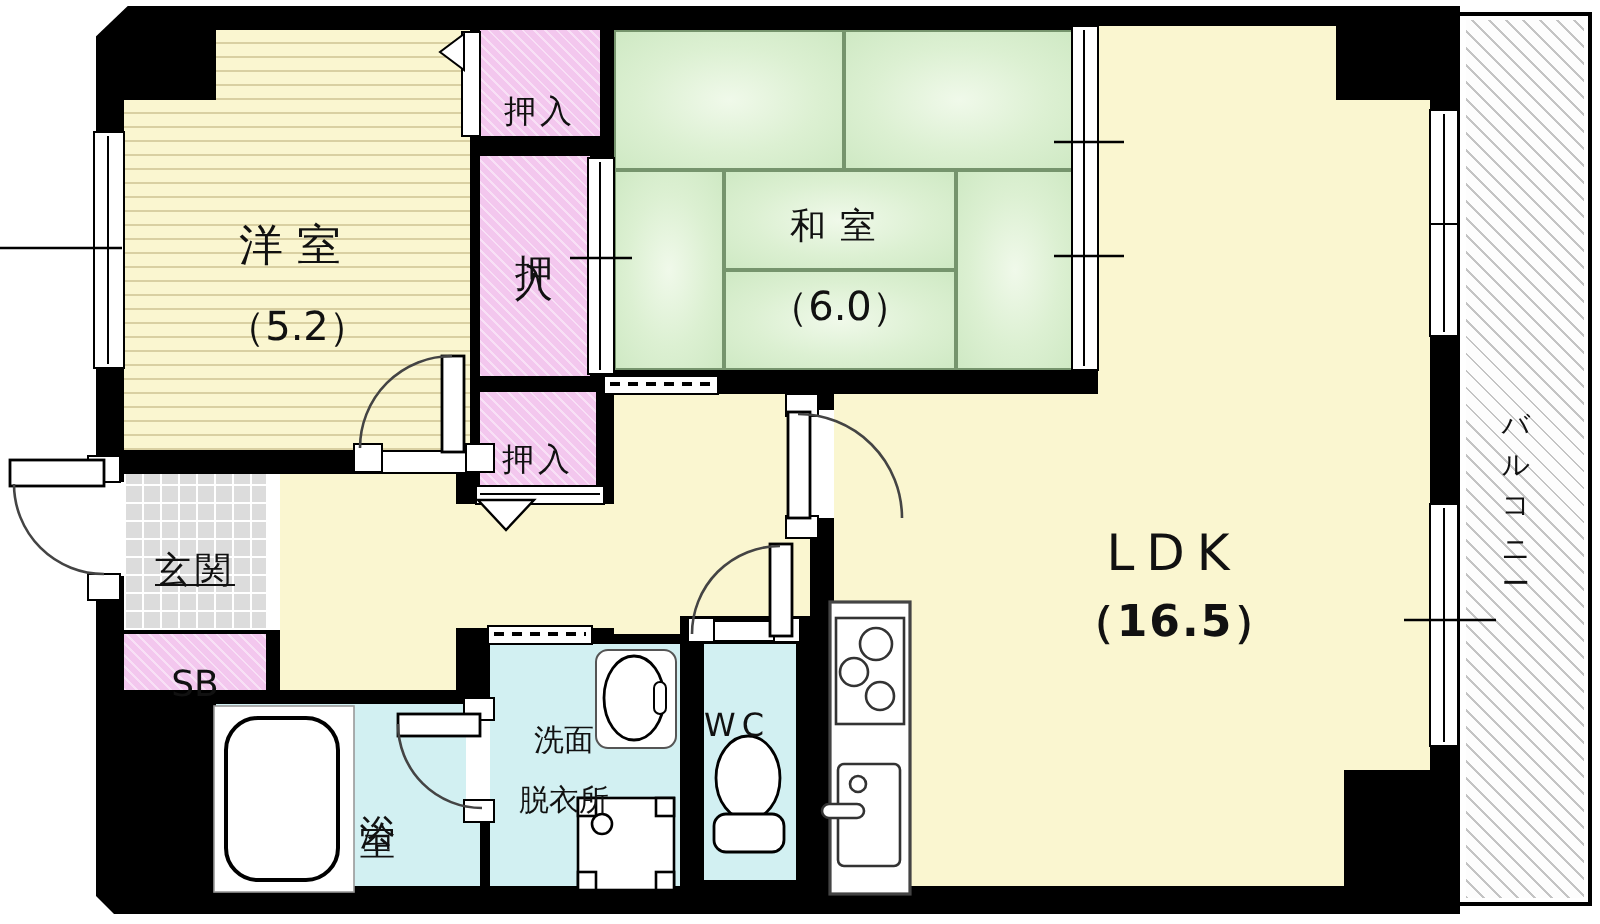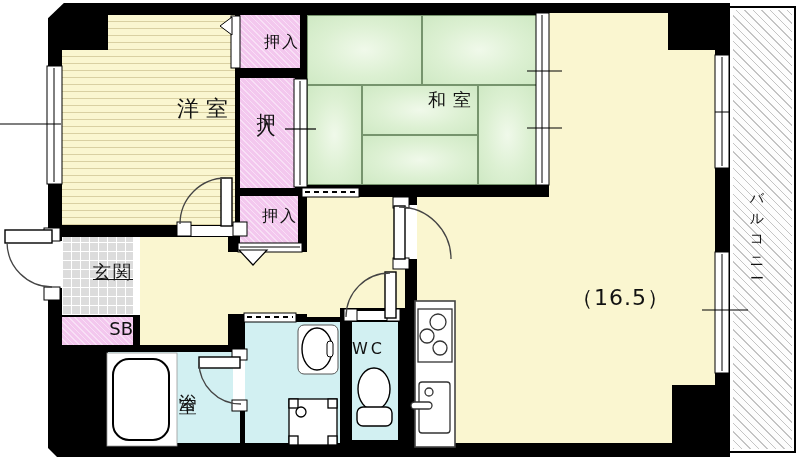--- a/index.html
+++ b/index.html
@@ -17,21 +17,21 @@
   .cyan{background:#d2f0f2;}
   .tile{background:#dcdcdc;
      background-image:repeating-linear-gradient(0deg,#fff 0 1px,transparent 1px 9px),
                       repeating-linear-gradient(90deg,#fff 0 1px,transparent 1px 9px);}
   .tatami-wrap{background:#76946d;}
   .mat{position:absolute;background:radial-gradient(ellipse at center,#f0f9ea 0%,#dcf0d2 55%,#cfe9c4 100%);}
   .balcony{left:728px;top:6px;width:68px;height:447px;border:2px solid #000;background:#fff;box-sizing:border-box;}
   .balcony-hatch{left:733px;top:10px;width:59px;height:439px;background:#fdfdfd;
      background-image:repeating-linear-gradient(45deg,#c4c4c4 0 1px,transparent 1px 6px);}
   
-  .lbl{position:absolute;line-height:1.1;white-space:pre;text-align:right;}
+  .lbl{position:absolute;line-height:1.1;white-space:pre;text-align:center;margin-top:14px;}
   .vert{writing-mode:vertical-rl;text-orientation:upright;}
   svg{position:absolute;left:0;top:0;pointer-events:none;}
 </style>
 </head>
 <body>
 
 <div id="plan">
 
   <div class="abs walls"></div>
 
@@ -174,32 +174,36 @@
     <g stroke="#000" stroke-width="1.2">
       <line x1="0" y1="124" x2="61" y2="124"></line>
       <line x1="285" y1="129" x2="316" y2="129"></line>
       <line x1="527" y1="71" x2="562" y2="71"></line>
       <line x1="527" y1="128" x2="562" y2="128"></line>
       <line x1="702" y1="310" x2="748" y2="310"></line>
     </g>
   </svg>
 
   <div class="lbl" style="left:62px;top:97px;width:173px;font-size:22px;letter-spacing:7px;font-family:Liberation Serif, serif;">洋室</div>
+  <div class="lbl" style="left:62px;top:138px;width:173px;font-size:20px;">（5.2）</div>
 
   <div class="lbl" style="left:240px;top:33px;width:60px;font-size:16px;letter-spacing:2px;">押入</div>
   <div class="lbl vert" style="left:256px;top:98px;font-size:19px;letter-spacing:4px;">押入</div>
   <div class="lbl" style="left:240px;top:207px;width:58px;font-size:16px;letter-spacing:2px;">押入</div>
 
   <div class="lbl" style="left:362px;top:90px;width:116px;font-size:18px;letter-spacing:7px;">和室</div>
-
-  <div class="lbl" style="left:505px;top:286px;width:165px;font-size:22px;letter-spacing:1px;">（16.5）</div>
+  <div class="lbl" style="left:362px;top:128px;width:116px;font-size:20px;">（6.0）</div>
+
+  <div class="lbl" style="left:517px;top:249px;width:140px;font-size:25px;letter-spacing:6px;">LDK</div>
+  <div class="lbl" style="left:505px;top:286px;width:165px;font-size:22px;letter-spacing:1px;font-weight:bold;">（16.5）</div>
 
   <div class="lbl vert" style="left:749px;top:182px;font-size:14px;letter-spacing:6px;">バルコニー</div>
 
   <div class="lbl" style="left:62px;top:262px;width:71px;font-size:18px;letter-spacing:2px;text-decoration:underline;">玄関</div>
   <div class="lbl" style="left:62px;top:319px;width:71px;font-size:18px;">SB</div>
 
   <div class="lbl vert" style="left:178px;top:379px;font-size:18px;letter-spacing:3px;">浴室</div>
 
+  <div class="lbl" style="left:244px;top:341px;width:76px;font-size:15px;line-height:30px;"><span>洗面</span><br><span>脱衣所</span></div>
 
   <div class="lbl" style="left:352px;top:340px;width:32px;font-size:16px;letter-spacing:3px;">WC</div>
 
 </div>
 
 </body></html>

